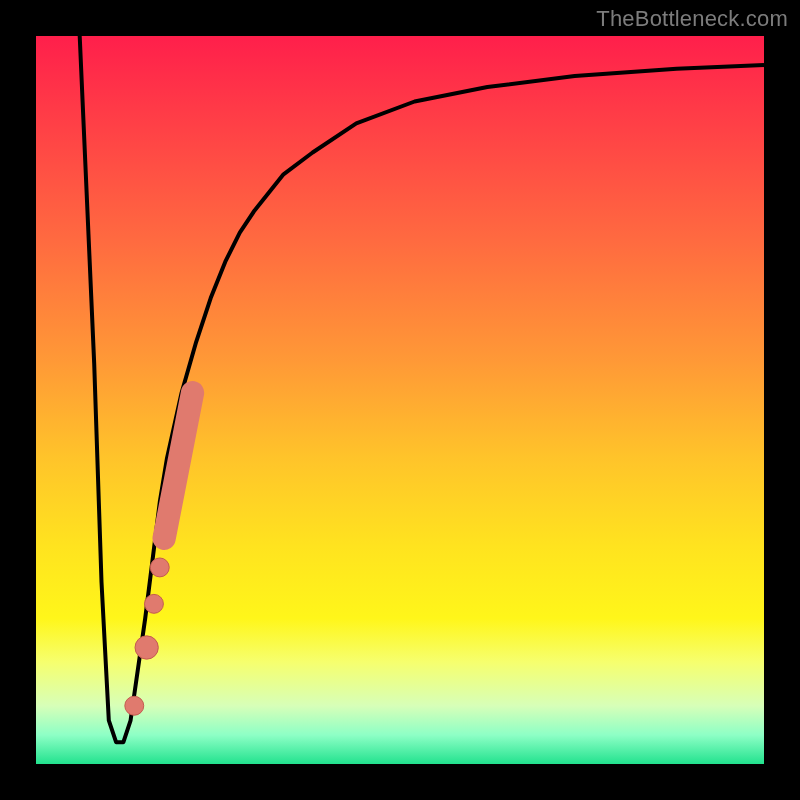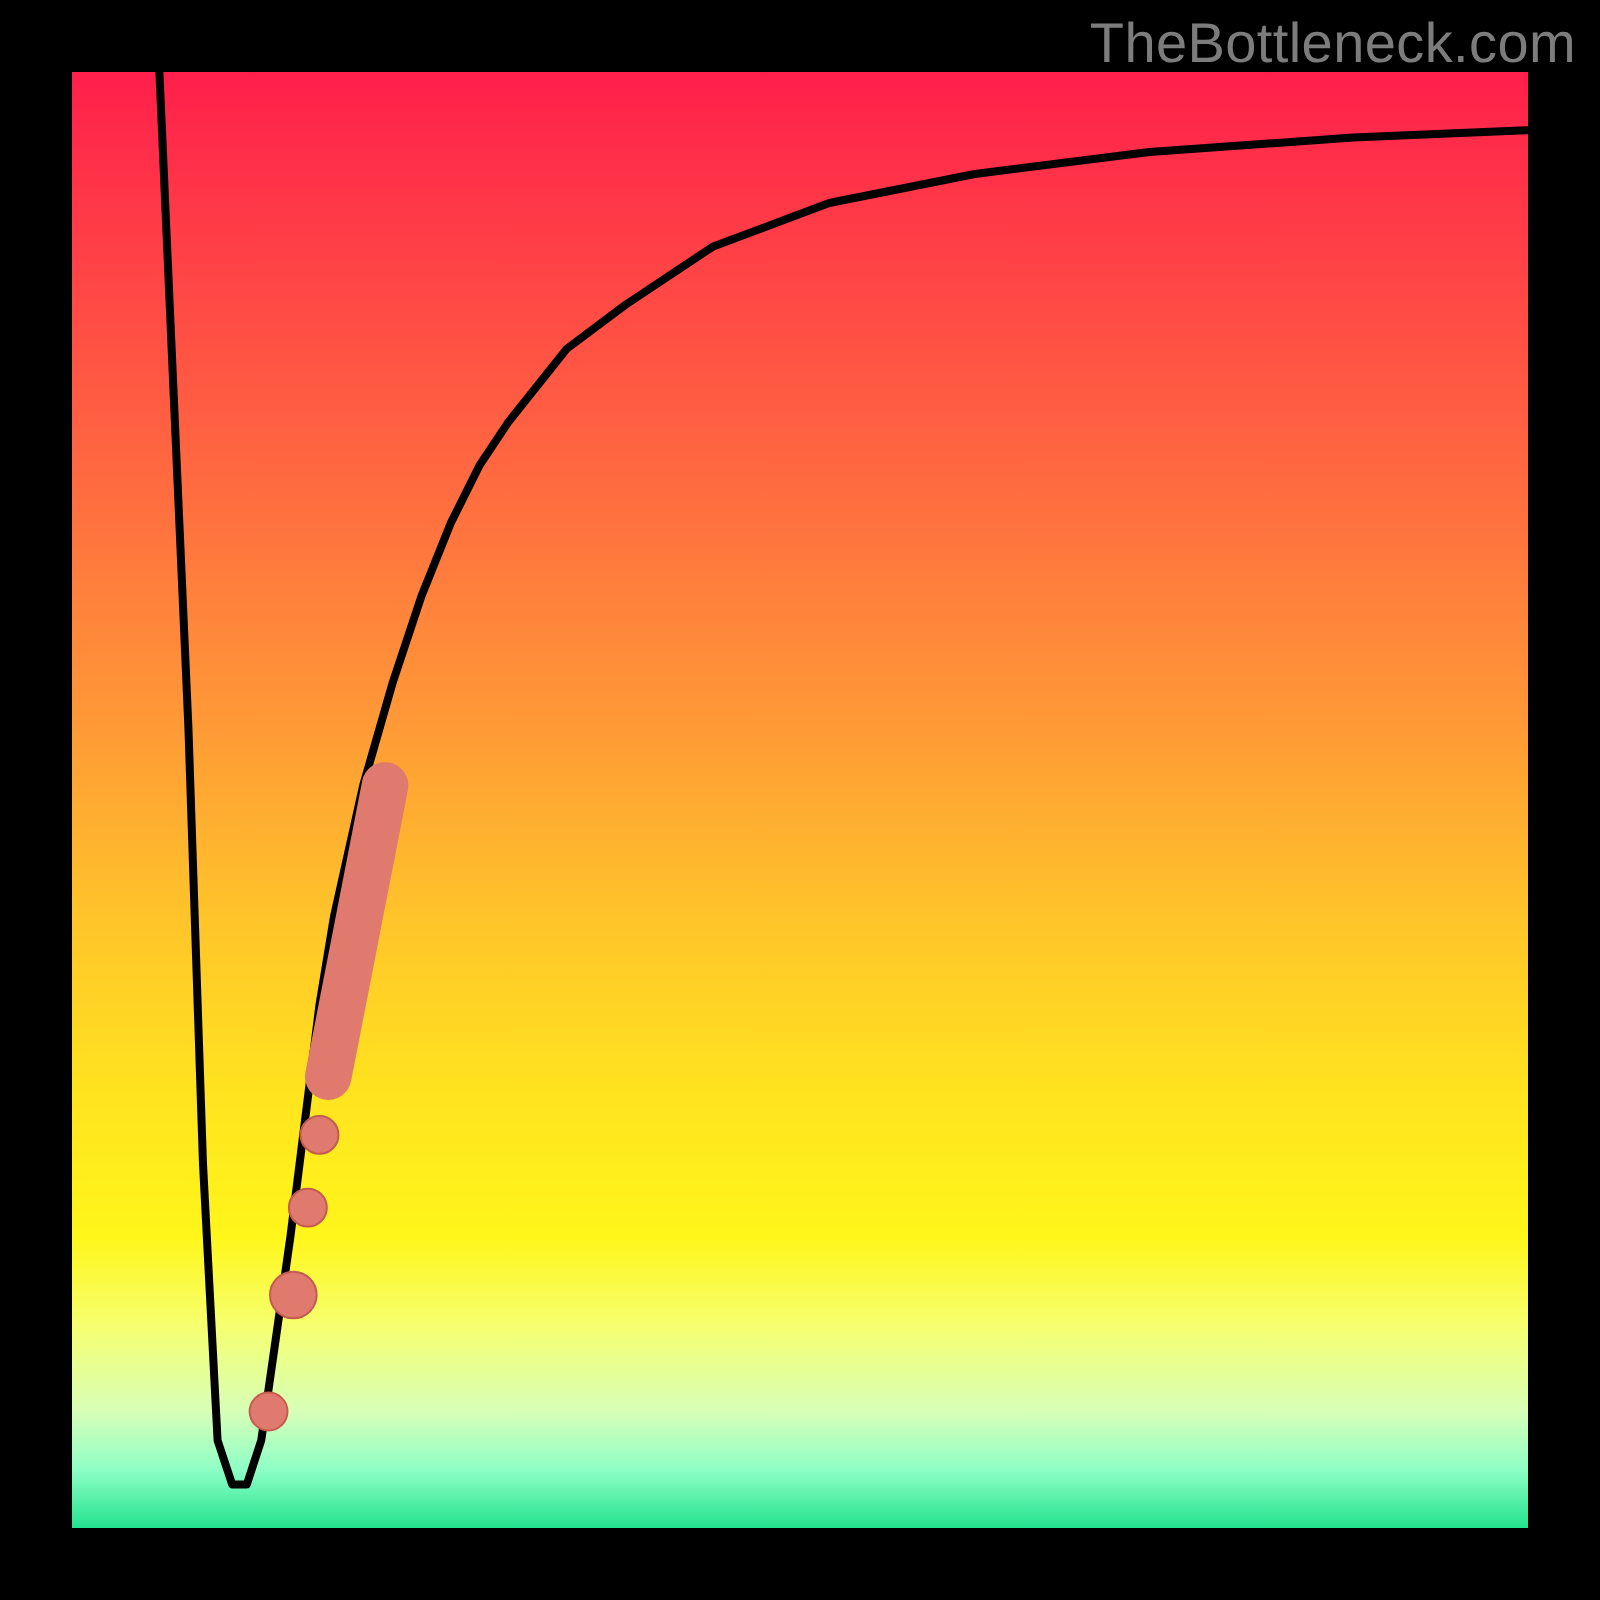--- a/index.html
+++ b/index.html
@@ -45,21 +45,21 @@
     top: 0;
     width: 728px;
     height: 728px;
     overflow: visible;
   }
   .watermark {
     position: absolute;
     top: 6px;
     right: 12px;
     color: #7c7c7c;
-    font-size: 28px;
+    font-size: 22px;
     letter-spacing: 0.2px;
     user-select: none;
   }
 </style>
 </head>
 <body>
 
 <div class="frame">
   <div class="plot-area">
     <svg class="overlay" viewBox="0 0 728 728">

